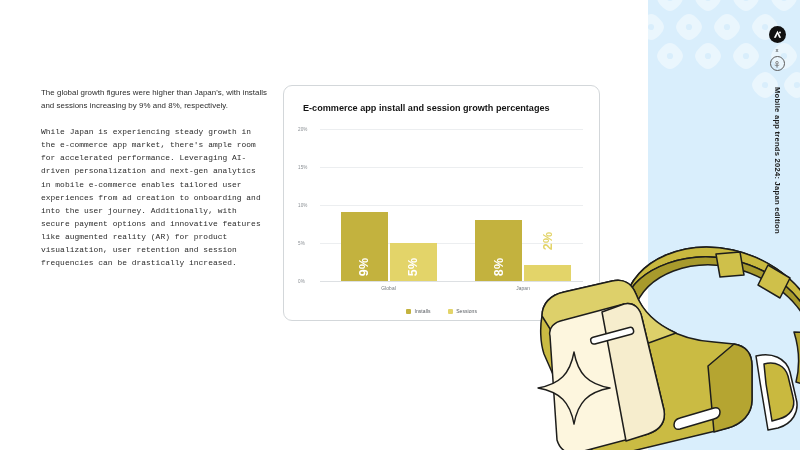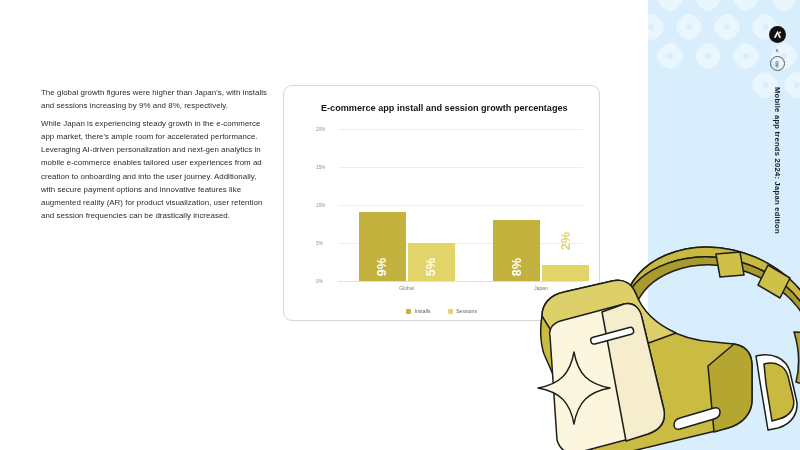--- a/index.html
+++ b/index.html
@@ -74,31 +74,31 @@
     position: absolute;
     left: 41px; top: 86px;
     width: 228px;
   }
   #copy p {
     font-size: 7.9px;
     line-height: 13.1px;
     color: #2b2b2b;
     letter-spacing: 0.04px;
   }
-  #copy p + p { margin-top: 5px; }
+  #copy p + p { margin-top: 13px; font-family: Liberation Mono, monospace; }
 
   
   #chart-card {
     position: absolute;
     left: 283px; top: 85px;
     width: 317px; height: 236px;
     background: #ffffff;
     border: 1px solid #d3d7da;
     border-radius: 9px;
-    padding: 16px 14px 10px 32px;
+    padding: 16px 14px 10px 14px;
   }
   #chart-title {
     font-size: 9.1px;
     font-weight: 700;
     color: #141414;
     line-height: 12.6px;
     letter-spacing: 0.01px;
     margin-left: 5px;
   }
 

